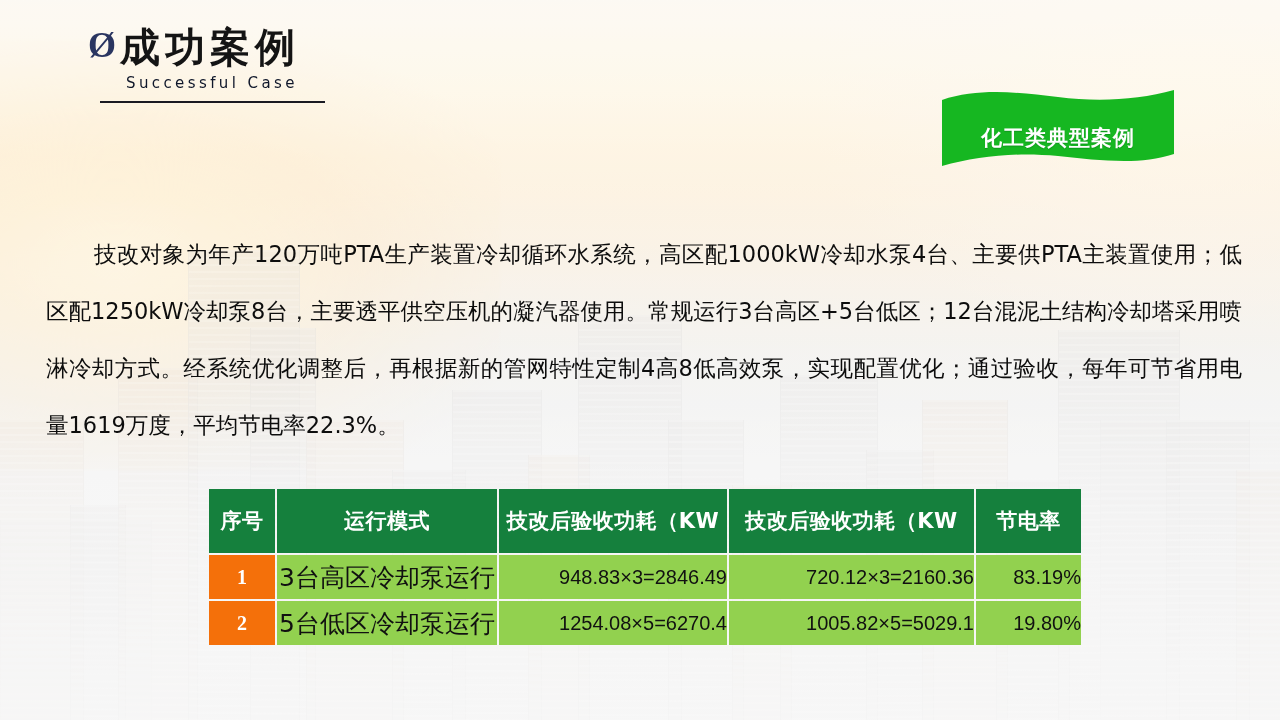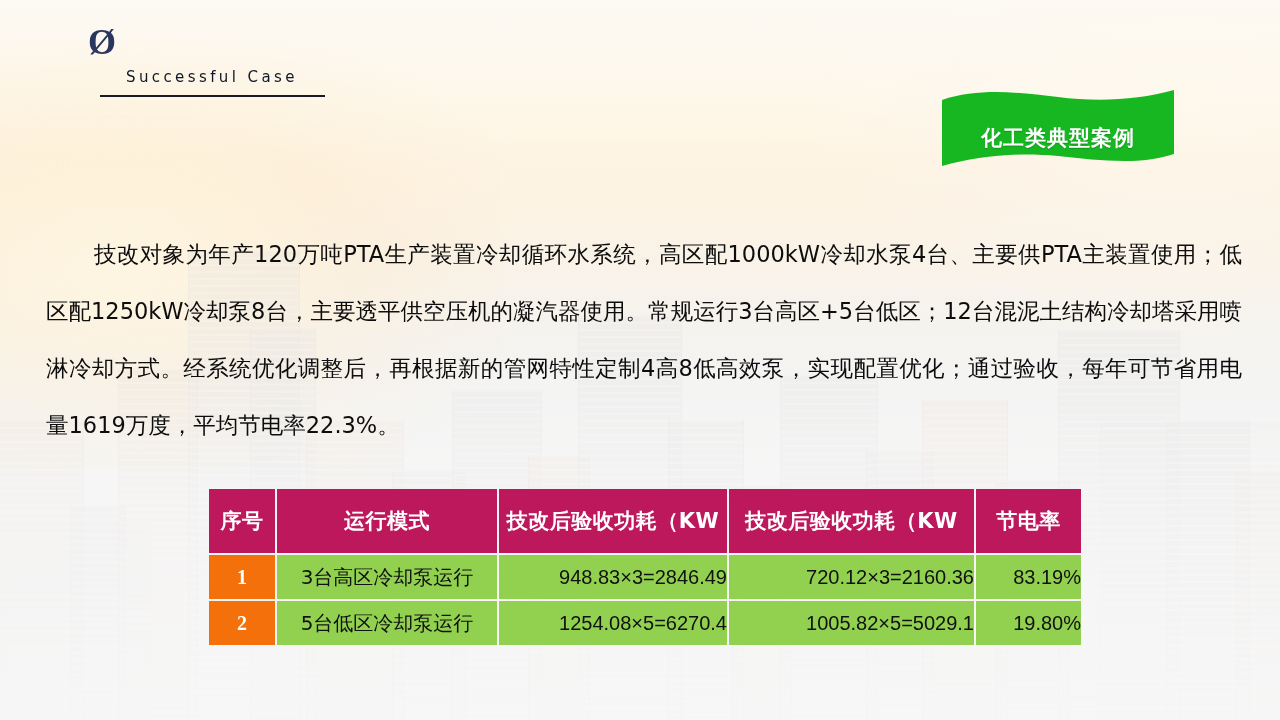--- a/index.html
+++ b/index.html
@@ -213,21 +213,21 @@
     border-spacing: 2px;
     width: 868px;
     table-layout: fixed;
   }
   table.data th, table.data td {
     padding: 0;
     overflow: hidden;
     white-space: nowrap;
   }
   th.hd {
-    background: #be185d;
+    background: #15803d;
     color: #ffffff;
     height: 64px;
     font-size: 21px;
     font-weight: 700;
     text-align: center;
     font-family: "DejaVu Sans", sans-serif;
     letter-spacing: 0.5px;
   }
   td.idx {
     background: #F4700A;
@@ -241,21 +241,21 @@
   td.cell {
     background: #92D14F;
     color: #111111;
     height: 44px;
     text-align: right;
     font-size: 20px;
     font-family: Liberation Sans, sans-serif;
   }
   td.cell.mode {
     font-family: "DejaVu Sans", sans-serif;
-    font-size: 20px;
+    font-size: 25px;
     text-align: center;
   }
   .col-1 { width: 66px; }
   .col-2 { width: 220px; }
   .col-3 { width: 228px; }
   .col-4 { width: 245px; }
   .col-5 { width: 105px; }
 
   
   .hd-clip {
@@ -296,20 +296,21 @@
 
     <div class="bldg" style="left:1100px; width:210px; height:300px; opacity:.55;"></div>
     <div class="bldg" style="left:0px;   width:150px; height:200px; opacity:.45;"></div>
   </div>
   <div class="haze"></div>
   <div class="wash"></div>
 
   <div class="header-block">
     <div class="title-row">
       <span class="slash-icon">Ø</span>
+      <span class="title-cn">成功案例</span>
     </div>
     <div class="title-en">Successful Case</div>
     <div class="title-rule"></div>
   </div>
 
   <div class="ribbon">
     <svg width="240" height="84" viewBox="0 0 240 84">
       <path d="M4,14
                C 40,2 78,6 120,11
                C 160,16 200,14 236,4

